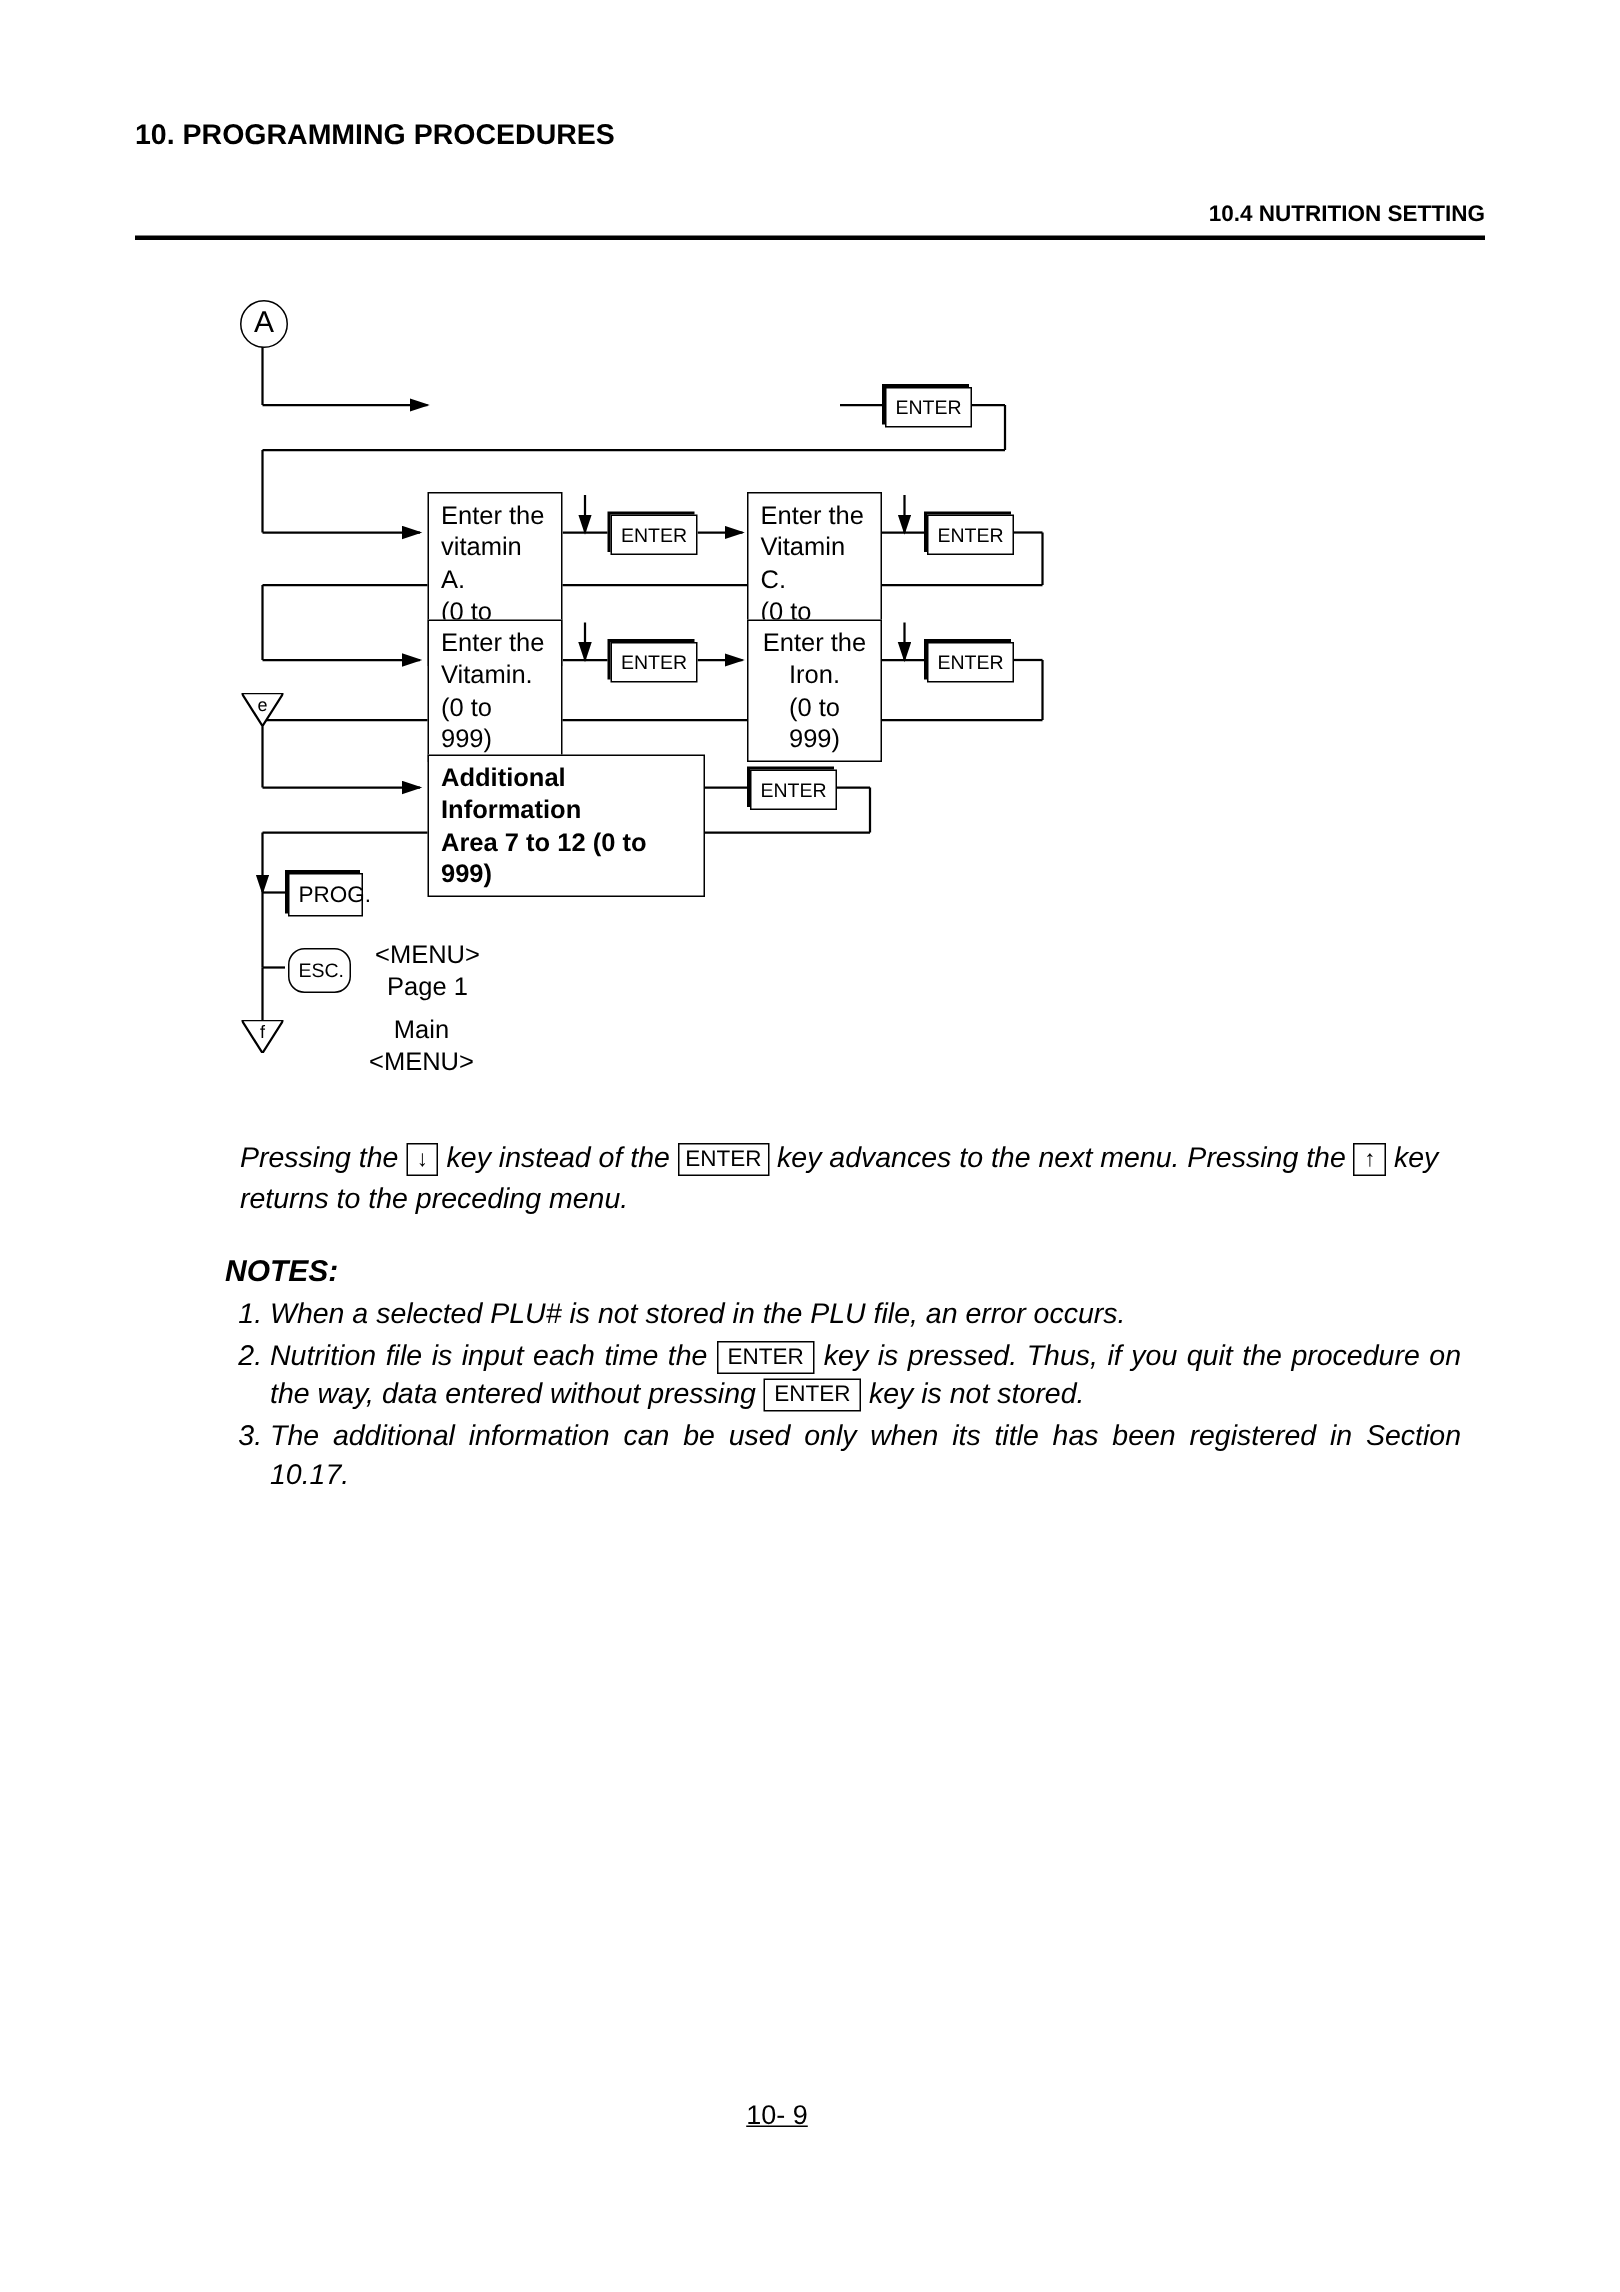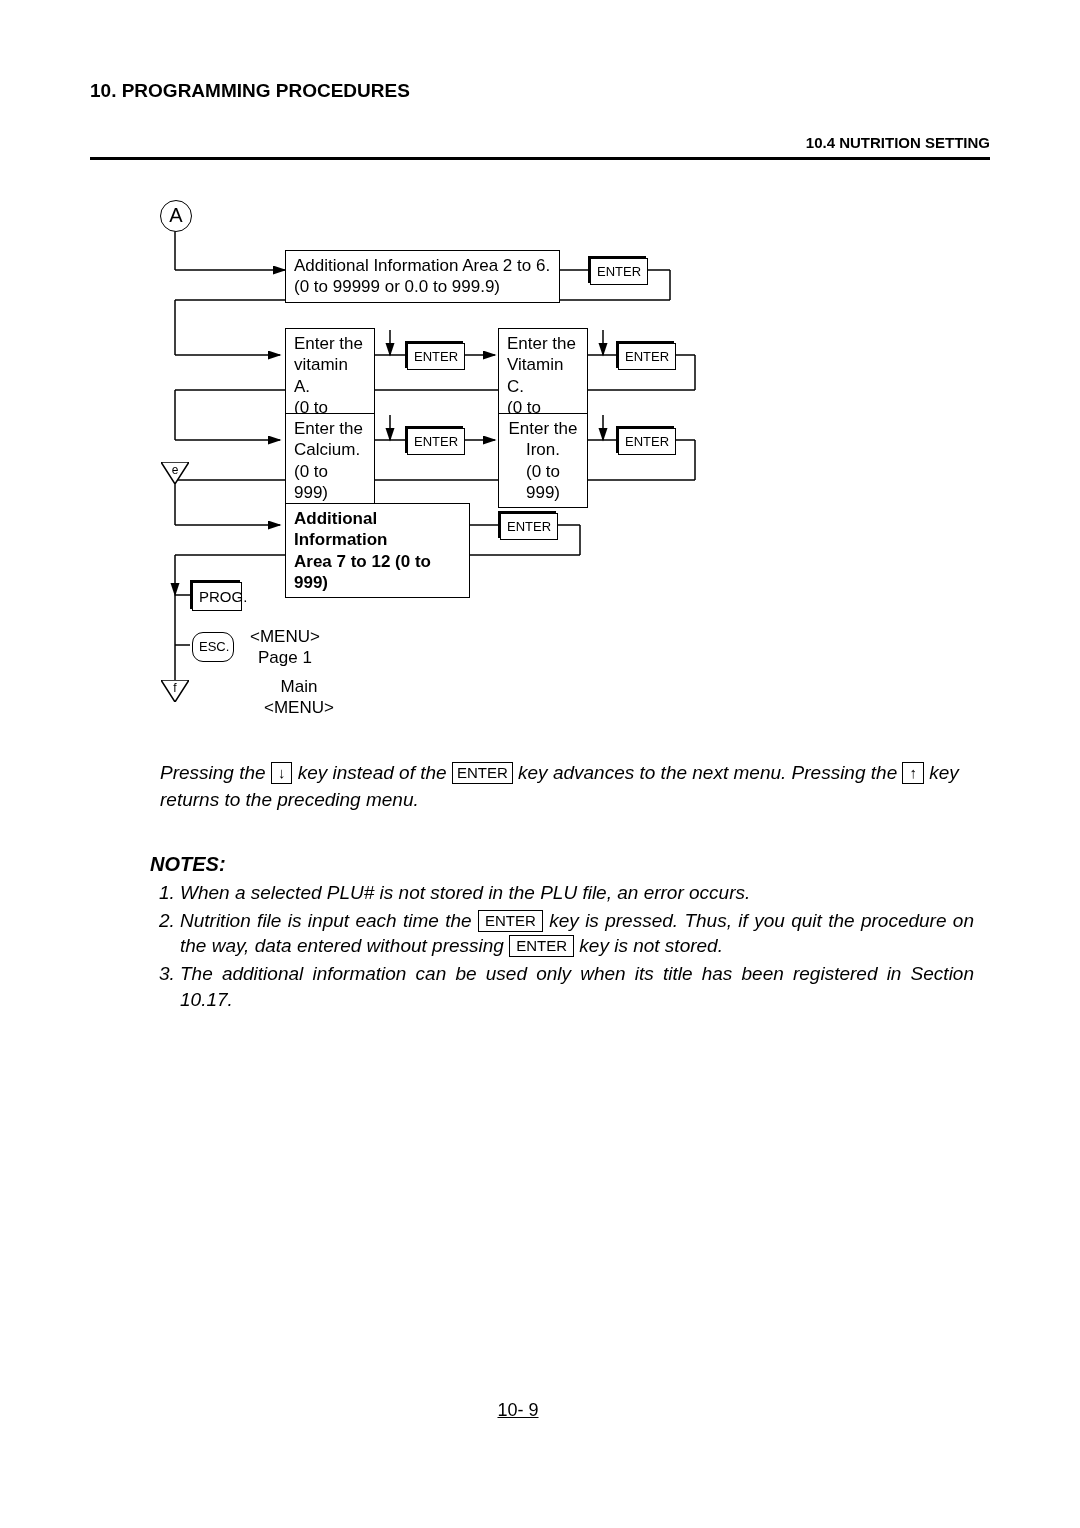--- a/index.html
+++ b/index.html
@@ -97,21 +97,21 @@
     border: 1px solid #000;
     font-size: 15px;
     padding: 0 6px;
     vertical-align: 1px;
     line-height: 20px;
   }
   .notes-head {
     font-weight: bold;
     font-style: italic;
     font-size: 20px;
-    margin-top: 40px;
+    margin-top: 24px;
     margin-left: 60px;
   }
   ol.notes {
     font-style: italic;
     font-size: 19px;
     margin: 4px 16px 0 60px;
     padding-left: 30px;
     line-height: 1.35;
     text-align: justify;
   }
@@ -199,43 +199,39 @@
       <line x1="25" y1="395" x2="40" y2="395" stroke="#000" stroke-width="1.5"></line>
 
       <line x1="25" y1="395" x2="25" y2="445" stroke="#000" stroke-width="1.5"></line>
       <line x1="25" y1="445" x2="40" y2="445" stroke="#000" stroke-width="1.5"></line>
 
       <line x1="25" y1="445" x2="25" y2="480" stroke="#000" stroke-width="1.5"></line>
     </svg>
 
     <div class="abs circle-A">A</div>
 
-    <div class="abs box" style="left:135px; top:50px; width:275px;">
-      <span>Additional Information Area 2 to 6.</span><br>
-      <span>(0 to 99999 or 0.0 to 999.9)</span>
-    </div>
     <div class="abs key key-enter" style="left:440px; top:58px;">ENTER</div>
 
     <div class="abs box" style="left:135px; top:128px; width:90px; text-align:left;">
       <span>Enter the</span><br>
       <span>vitamin A.</span><br>
       <span>(0 to 999)</span>
     </div>
     <div class="abs key key-enter" style="left:257px; top:143px;">ENTER</div>
 
     <div class="abs box" style="left:348px; top:128px; width:90px; text-align:left;">
       <span>Enter the</span><br>
       <span>Vitamin C.</span><br>
       <span>(0 to 999)</span>
     </div>
     <div class="abs key key-enter" style="left:468px; top:143px;">ENTER</div>
 
     <div class="abs box" style="left:135px; top:213px; width:90px;">
       <span>Enter the</span><br>
-      <span>Calcium.</span><br>
+      <span>Vitamin.</span><br>
       <span>(0 to 999)</span>
     </div>
     <div class="abs key key-enter" style="left:257px; top:228px;">ENTER</div>
 
     <div class="abs box" style="left:348px; top:213px; width:90px; text-align:center;">
       <span>Enter the</span><br>
       <span>Iron.</span><br>
       <span>(0 to 999)</span>
     </div>
     <div class="abs key key-enter" style="left:468px; top:228px;">ENTER</div>
@@ -253,21 +249,21 @@
     </div>
     <div class="abs key key-enter" style="left:350px; top:313px;">ENTER</div>
 
     <div class="abs key" style="left:42px; top:382px; width:50px; font-size:15px;">PROG.</div>
     <div class="abs desc-text" style="left:100px; top:378px;">
       <span>&lt;MENU&gt;</span><br>
       <span>Page 1</span>
     </div>
 
     <div class="abs key key-esc" style="left:42px; top:432px;border-radius:11px;">ESC.</div>
-    <div class="abs desc-text" style="left:114px; top:428px;">
+    <div class="abs desc-text" style="left:96px; top:428px;">
       <span>Main</span><br>
       <span>&lt;MENU&gt;</span>
     </div>
 
     <div class="abs small-tri-outline" style="left:11px; top:480px;">
       <svg viewBox="0 0 28 22">
           <polygon points="0,0 28,0 14,22" fill="#fff" stroke="#000" stroke-width="1.5"></polygon>
           <text x="14" y="12" text-anchor="middle" font-size="12">f</text>
         </svg>
     </div>

